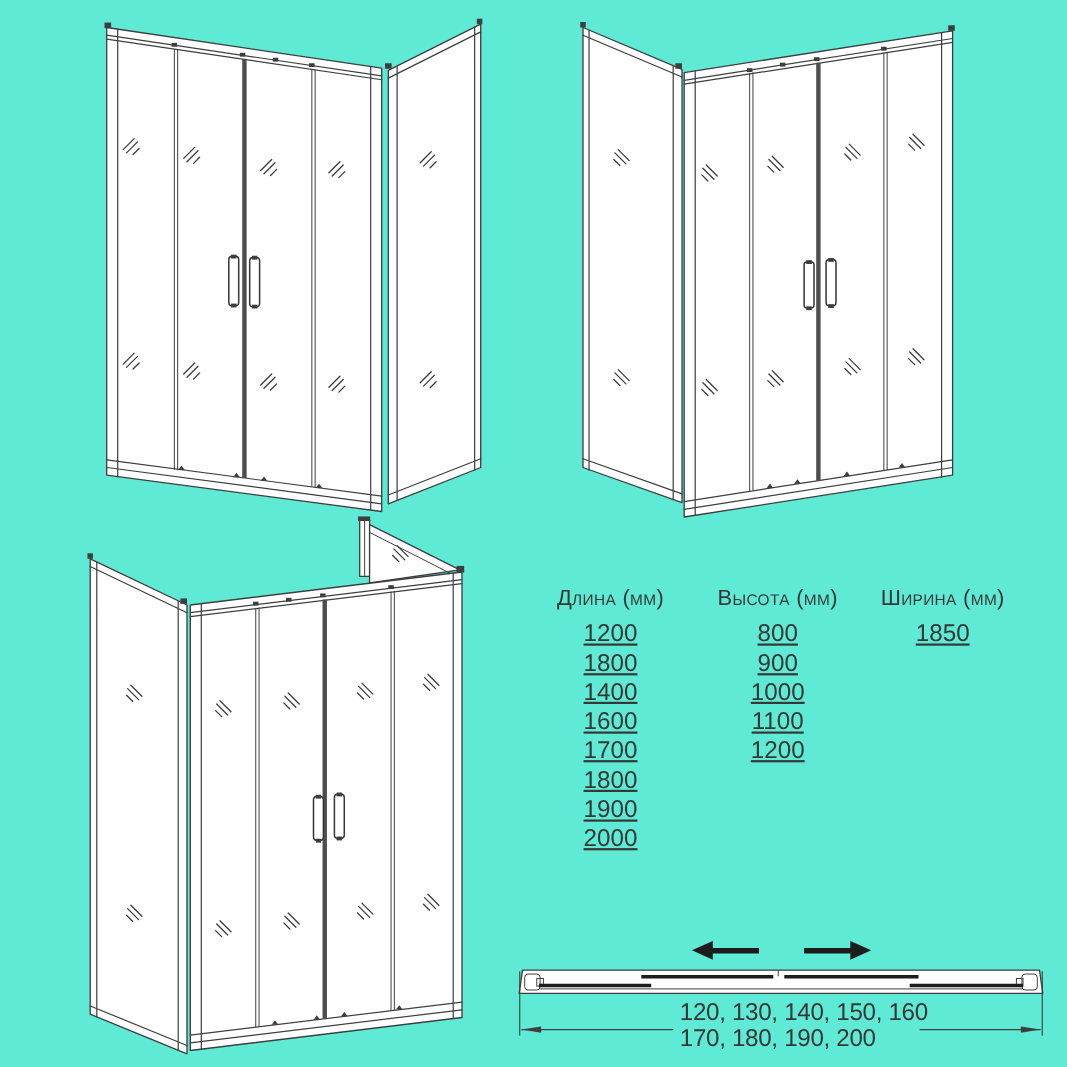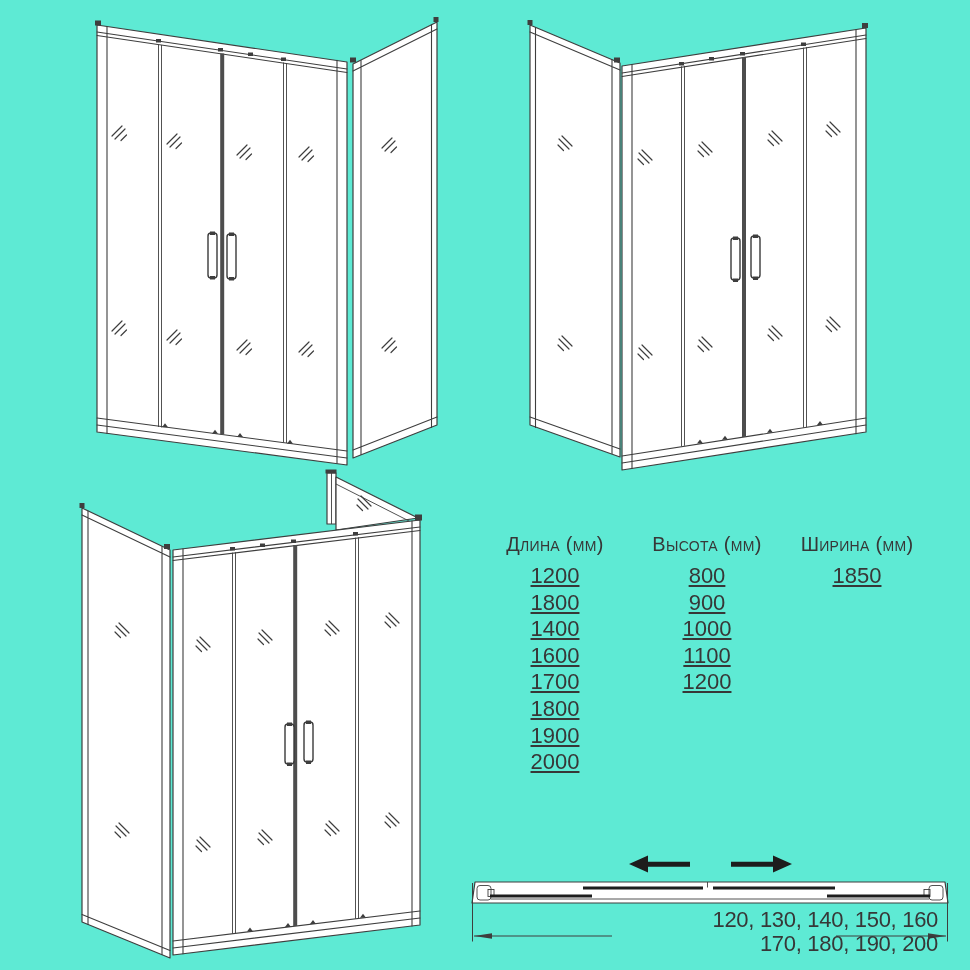--- a/index.html
+++ b/index.html
@@ -19,21 +19,20 @@
     letter-spacing:.3px;color:#373737;white-space:nowrap;
   }
   .dim-values{margin-top:6px;}
   .dim-value{font-size:22px;line-height:26.6px;color:#373737;text-decoration:underline;}
 
   
   .slide-sizes{
     position:absolute;left:618px;top:908px;width:320px;
     font-size:22px;line-height:23.5px;letter-spacing:-.3px;color:#373737;
     white-space:nowrap;
-    text-align:right;
   }
 
   
   .ln{fill:none;stroke:#3e3e3e;stroke-width:1.1;stroke-linecap:round;}
   .pn{fill:#ffffff;stroke:#3e3e3e;stroke-width:1.2;stroke-linejoin:round;}
   .thin{fill:none;stroke:#3e3e3e;stroke-width:0.9;}
   .stile{fill:#4d4d4d;}
   .cap{fill:#3e3e3e;}
   .tri{fill:#3e3e3e;}
   .shine{fill:none;stroke:#3e3e3e;stroke-width:1.2;stroke-linecap:round;}

